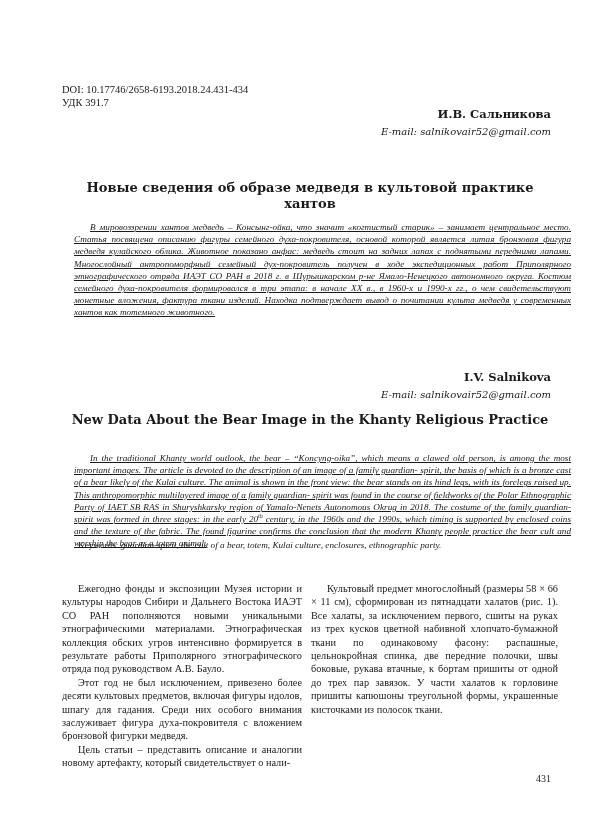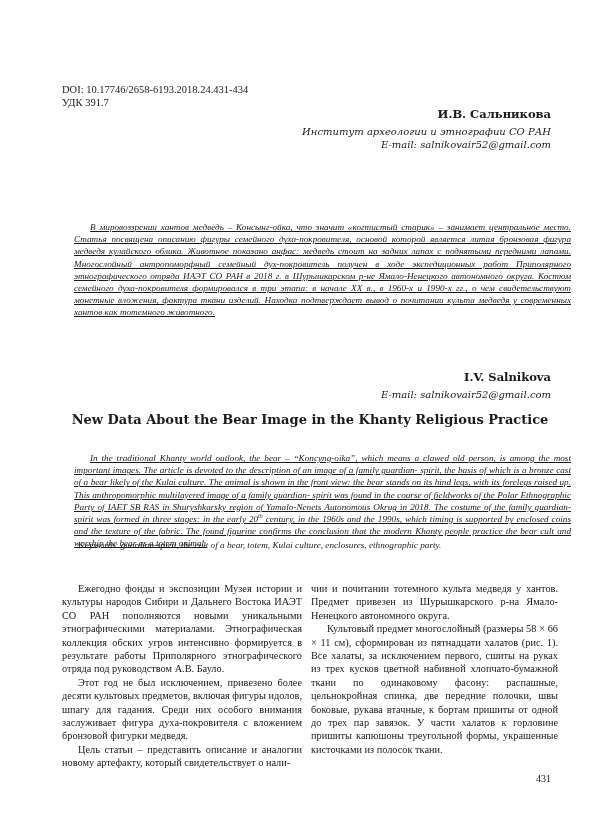--- a/index.html
+++ b/index.html
@@ -33,24 +33,24 @@
 
 <div class="page">
 
   <div class="meta serif">
     <div>DOI: 10.17746/2658-6193.2018.24.431-434</div>
     <div>УДК 391.7</div>
   </div>
 
   <div class="author-block" style="top:107px;">
     <div class="author-name dserif">И.В. Сальникова</div>
-    <div class="author-affil dserif">Институт археологии и этнографии СО РАН</div>
     <div class="author-affil dserif">E-mail: salnikovair52@gmail.com</div>
   </div>
 
+  <div class="title dserif" style="top:180px;">Новые сведения об образе медведя в культовой практике хантов</div>
 
   <p class="abstract serif" style="top:209px;">В мировоззрении хантов медведь – Консынг-ойка, что значит «когтистый старик» – занимает центральное место. Статья посвящена описанию фигуры семейного духа-покровителя, основой которой является литая бронзовая фигура медведя кулайского облика. Животное показано анфас: медведь стоит  на задних лапах с поднятыми передними лапами. Многослойный антропоморфный семейный дух-покровитель получен в ходе экспедиционных работ Приполярного этнографического отряда ИАЭТ СО РАН в 2018 г. в Шурышкарском р-не Ямало-Ненецкого автономного округа. Костюм семейного духа-покровителя формировался в три этапа: в начале XX в., в 1960-х и 1990-х гг., о чем свидетельствуют монетные вложения, фактура ткани изделий. Находка подтверждает вывод о почитании культа медведя у современных хантов как тотемного животного.</p>
 
 
   <div class="author-block" style="top:370px;">
     <div class="author-name dserif">I.V. Salnikova</div>
     <div class="author-affil dserif">E-mail: salnikovair52@gmail.com</div>
   </div>
 
   <div class="title dserif" style="top:412px;">New Data About the Bear Image in the Khanty Religious Practice</div>
@@ -59,18 +59,17 @@
 
   <p class="keywords serif" style="top:539px;"><span>Keywords: </span><span class="kw-list">guardian-spirit, the cult of a bear, totem, Kulai culture, enclosures, ethnographic party.</span></p>
 
   <div class="col col-left serif">
     <p>Ежегодно фонды и экспозиции Музея истории и культуры народов Сибири и Дальнего Востока ИАЭТ СО РАН пополняются новыми уникальными этнографическими материалами. Этнографическая коллекция обских угров интенсивно формируется в результате работы Приполярного этнографического отряда под руководством А.В. Бауло.</p>
     <p>Этот год не был исключением, привезено более десяти культовых предметов, включая фигуры идолов, шпагу для гадания. Среди них особого внимания заслуживает фигура духа-покровителя с вложением бронзовой фигурки медведя.</p>
     <p>Цель статьи – представить описание и аналогии новому артефакту, который свидетельствует о нали-</p>
   </div>
 
   <div class="col col-right serif">
-    <p class="cont">чии и почитании тотемного культа медведя у хантов. Предмет привезен из Шурышкарского р-на Ямало-Ненецкого автономного округа.</p>
     <p>Культовый предмет многослойный (размеры 58 × 66 × 11 см), сформирован из пятнадцати халатов (рис. 1). Все халаты, за исключением первого, сшиты на руках из трех кусков цветной набивной хлопчато-бумажной ткани по одинаковому фасону: распашные, цельнокройная спинка, две передние полочки, швы боковые, рукава втачные,  к бортам пришиты от одной до трех пар завязок. У части халатов к горловине пришиты капюшоны треугольной формы, украшенные кисточками из полосок ткани.</p>
   </div>
 
   <div class="page-number serif">431</div>
 </div>
 
 </body></html>

